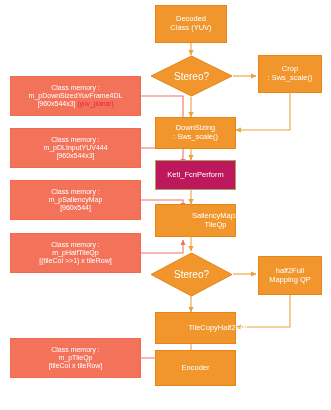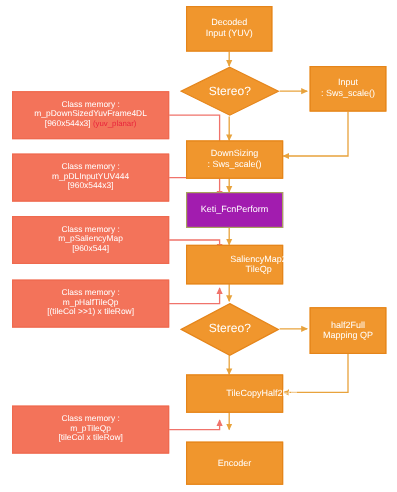--- a/index.html
+++ b/index.html
@@ -31,21 +31,21 @@
     color: #ffffff;
     line-height: 1.15;
     z-index: 3;
   }
   .proc {
     background: #f0962d;
     border: 1px solid #e5851a;
     font-size: 7.5px;
   }
   .proc-alt {
-    background: #a21caf;
+    background: #be185d;
     border: 1px solid #a8a35c;
     font-size: 7.5px;
   }
   .mem {
     background: #f3735a;
     border: 1px solid #ef6a4f;
     font-size: 7px;
   }
   .mem .ln { display: block; white-space: nowrap; }
   .proc .ln { display: block; white-space: nowrap; }
@@ -125,32 +125,32 @@
     <path d="M141,200 L183,200 L183,208" marker-end="url(#ah-pink)"></path>
 
     <path d="M141,253 L183,253 L183,240" marker-end="url(#ah-pink)"></path>
 
     <path d="M141,358 L183,358 L183,350" marker-end="url(#ah-pink)"></path>
   </g>
 </svg>
 
 <div class="node proc" style="left:155px; top:5px; width:72px; height:38px;">
   <span class="ln">Decoded</span>
-  <span class="ln">Input (YUV)</span>
+  <span class="ln">Class (YUV)</span>
 </div>
 
 <div class="diamond" style="left:150px; top:55px; width:83px; height:42px;">
   <svg class="dshape" viewBox="0 0 83 42">
     <polygon points="41.5,1 82,21 41.5,41 1,21" fill="#f0962d" stroke="#e5851a" stroke-width="1"></polygon>
   </svg>
   <div class="dlabel">Stereo?</div>
 </div>
 
 <div class="node proc" style="left:258px; top:55px; width:64px; height:38px;">
-  <span class="ln">Input</span>
+  <span class="ln">Crop</span>
   <span class="ln">: Sws_scale()</span>
 </div>
 
 <div class="node proc" style="left:155px; top:117px; width:81px; height:32px;">
   <span class="ln">DownSizing</span>
   <span class="ln">: Sws_scale()</span>
 </div>
 
 <div class="node proc-alt" style="left:155px; top:160px; width:81px; height:30px;">
   <span class="ln">Keti_FcnPerform</span>
@@ -170,21 +170,21 @@
 
 <div class="node proc" style="left:258px; top:256px; width:64px; height:39px;text-align:right;">
   <span class="ln">half2Full</span>
   <span class="ln">Mapping QP</span>
 </div>
 
 <div class="node proc" style="left:155px; top:312px; width:81px; height:32px;padding-left:45px;">
   <span class="ln">TileCopyHalf2Full</span>
 </div>
 
-<div class="node proc" style="left:155px; top:368px; width:81px; height:36px;">
+<div class="node proc" style="left:155px; top:350px; width:81px; height:36px;">
   <span class="ln">Encoder</span>
 </div>
 
 <div class="node mem" style="left:10px; top:76px; width:131px; height:40px;">
   <span class="ln">Class memory :</span>
   <span class="ln">m_pDownSizedYuvFrame4DL</span>
   <span class="ln"><span>[960x544x3]</span> <span class="note-red">(yuv_planar)</span></span>
 </div>
 
 <div class="node mem" style="left:10px; top:128px; width:131px; height:40px;">

